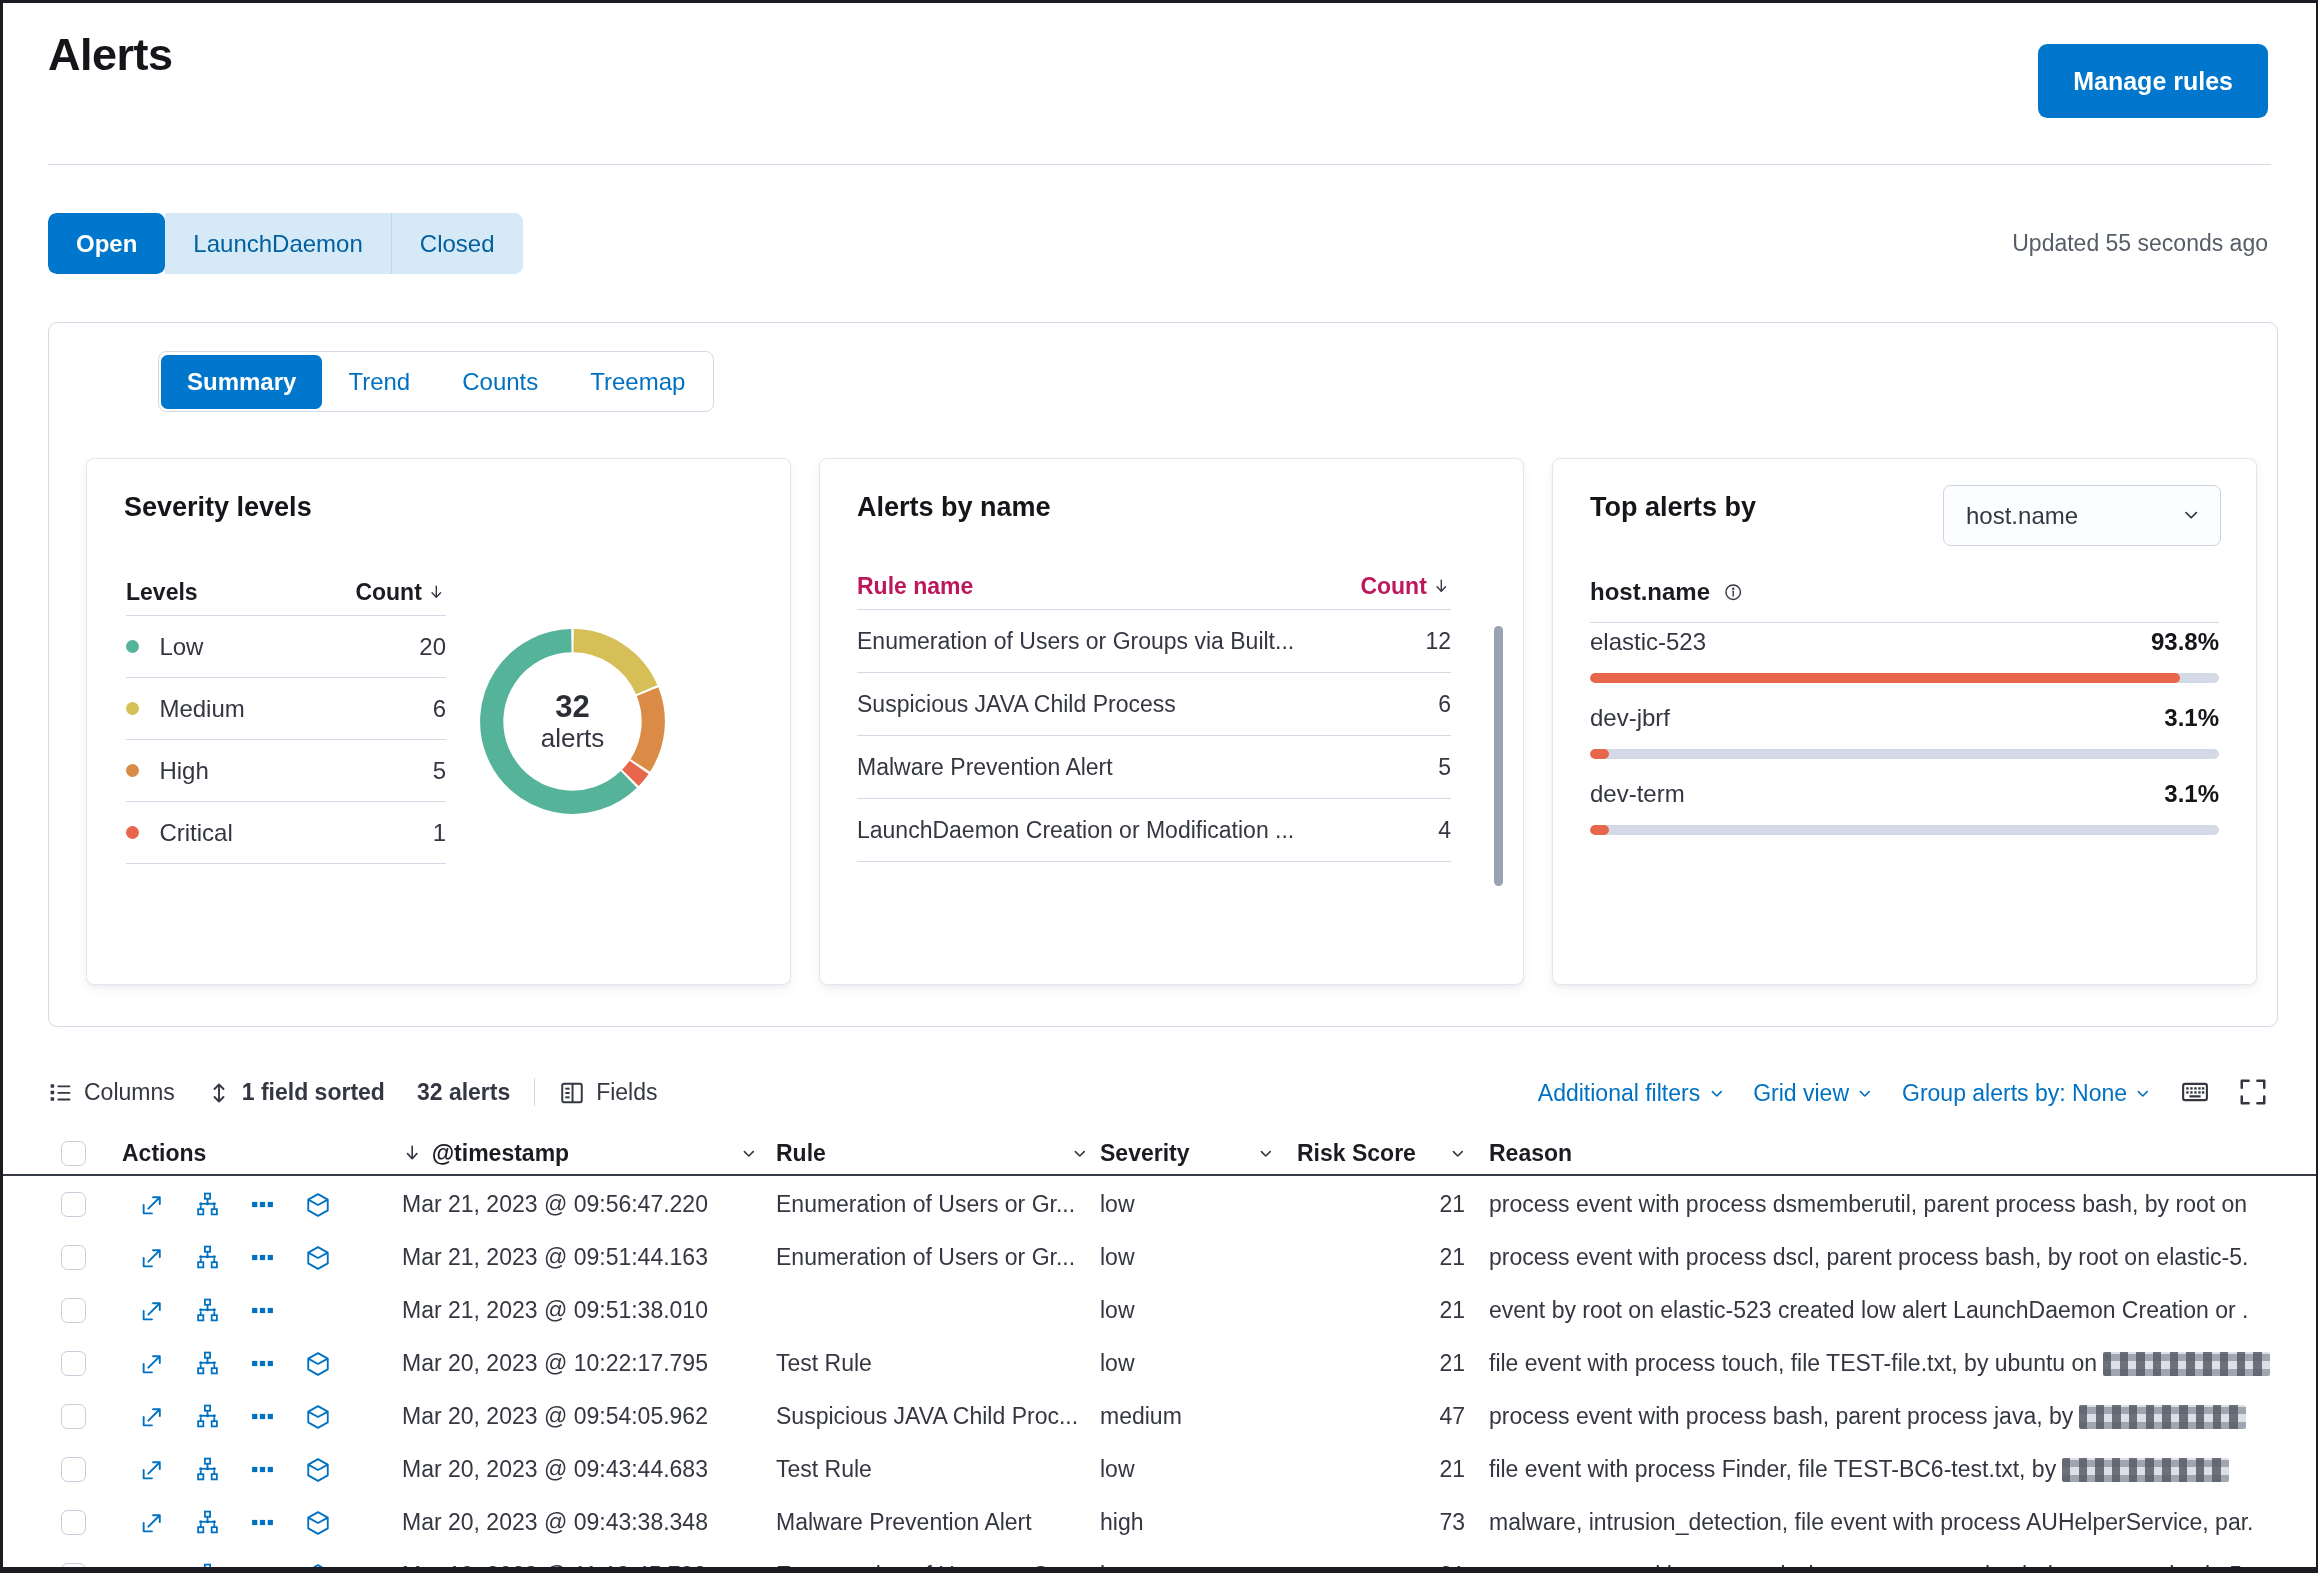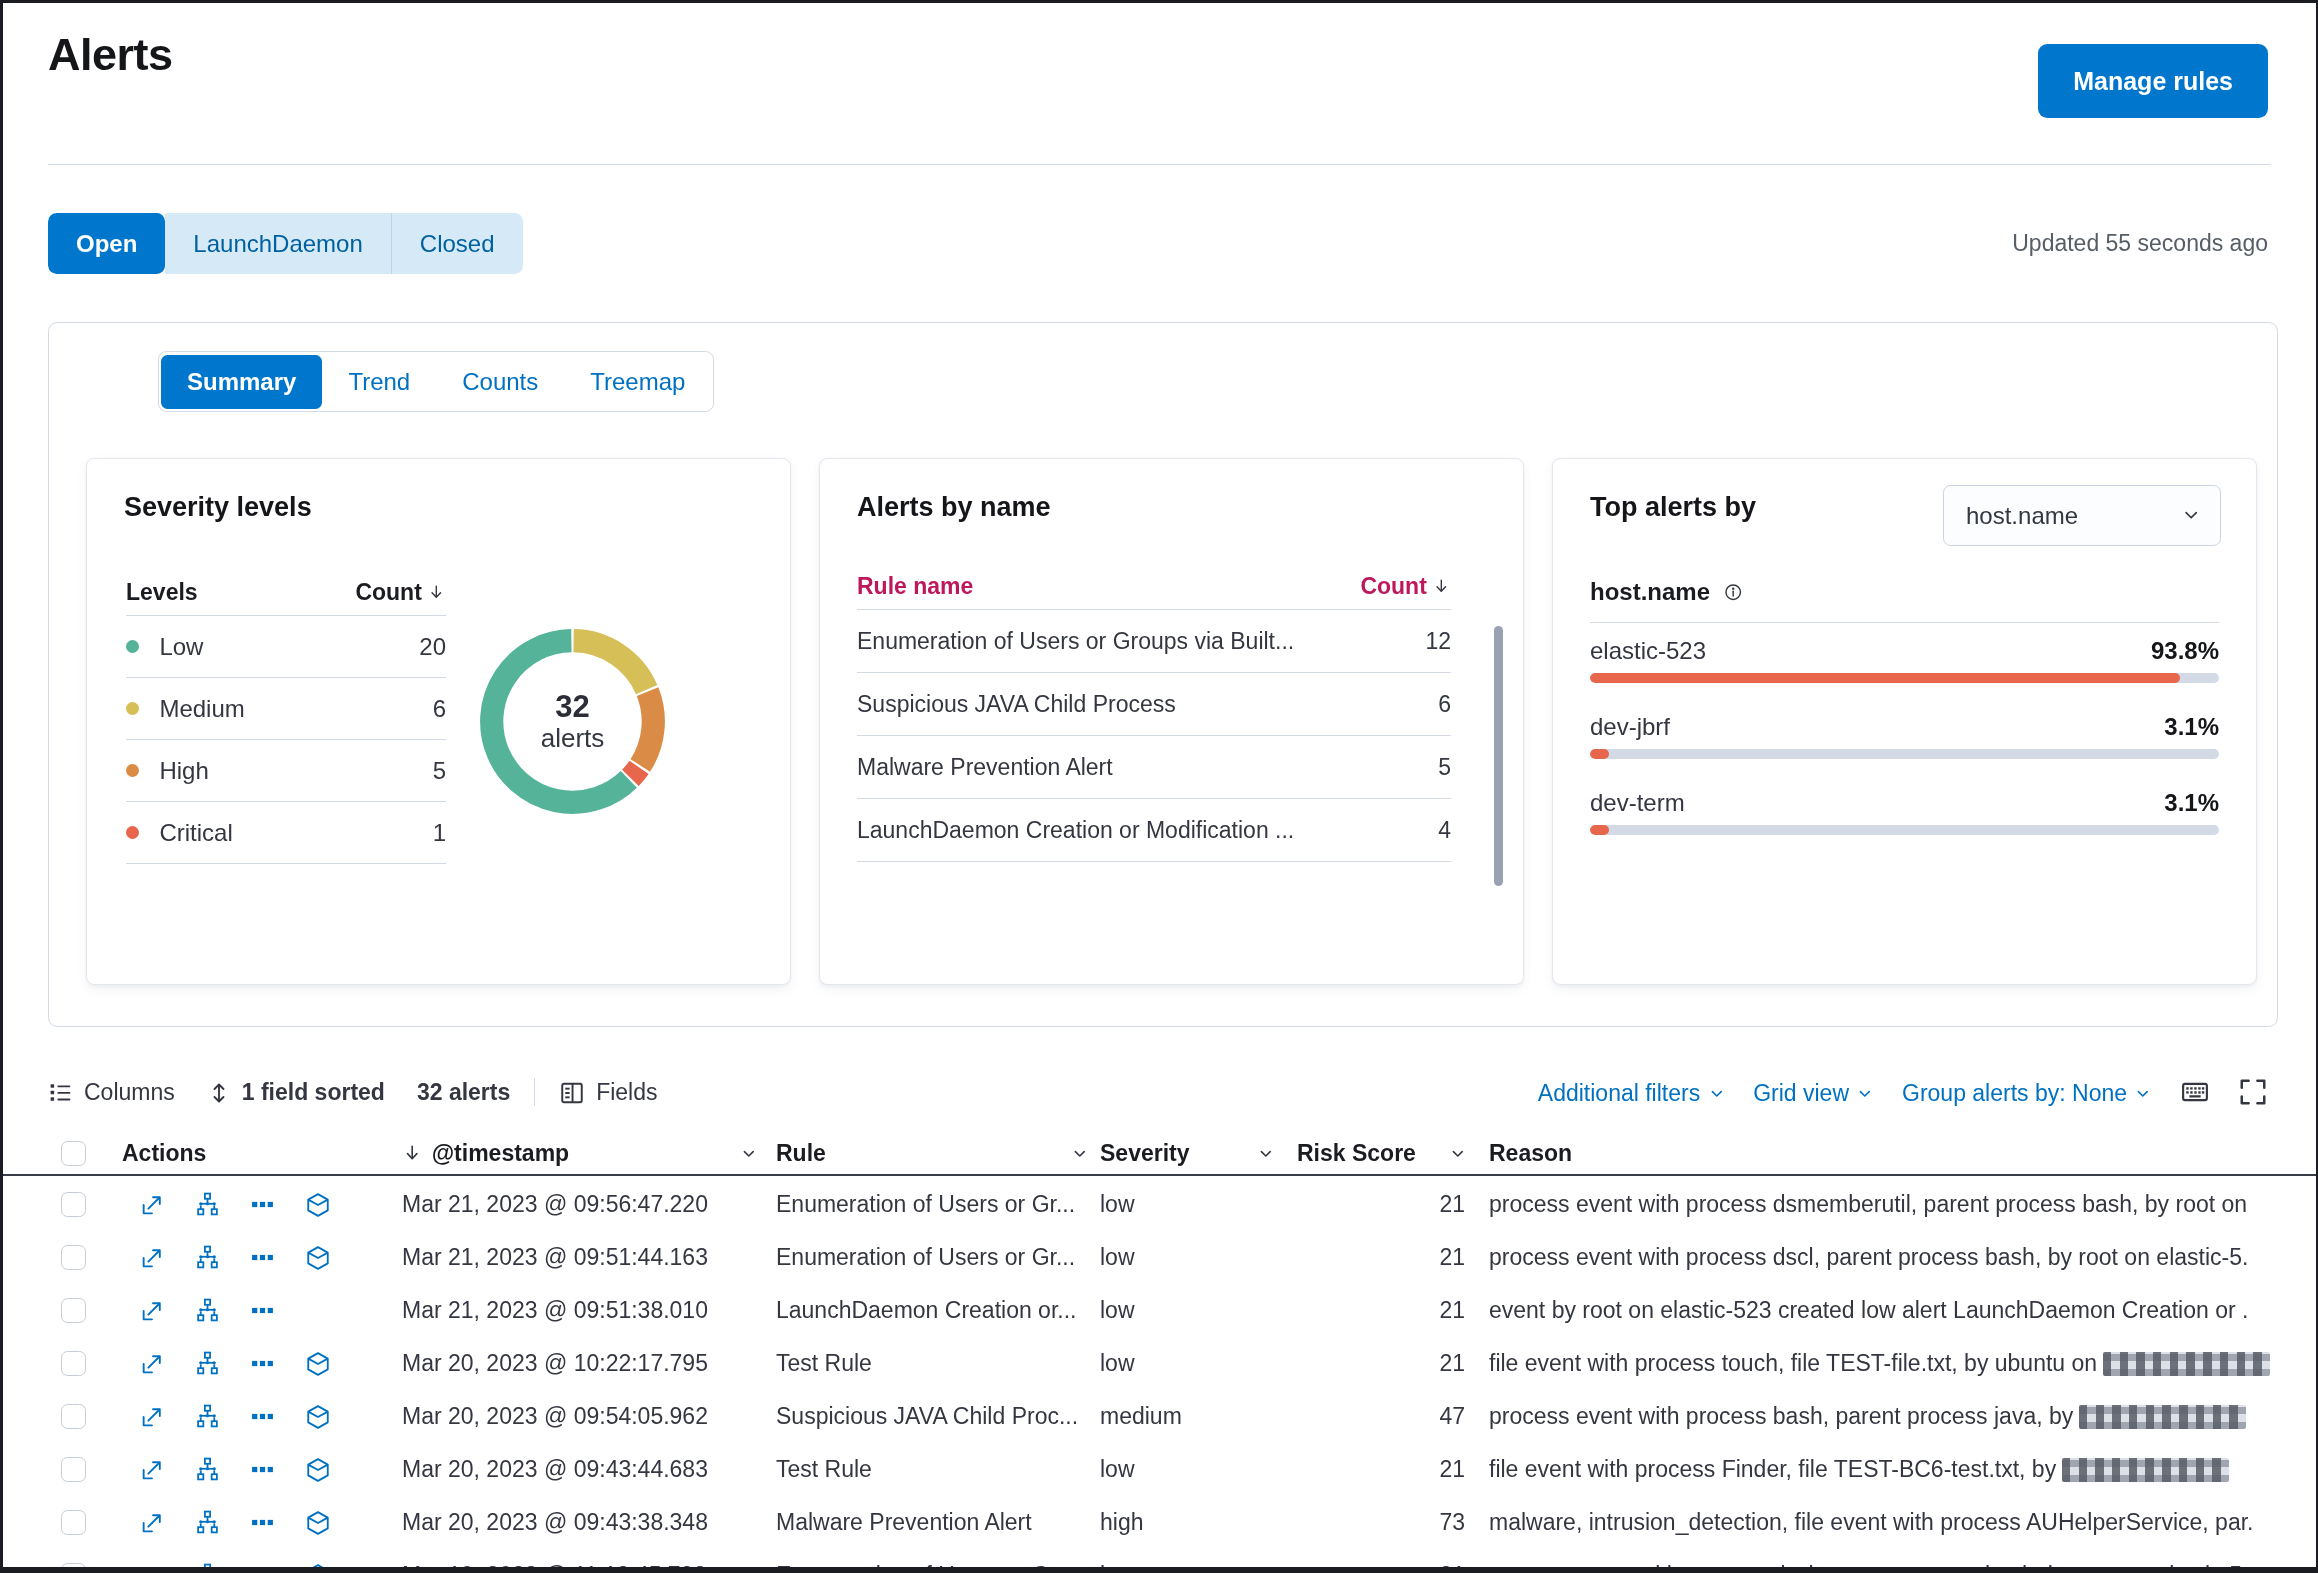--- a/index.html
+++ b/index.html
@@ -59,21 +59,21 @@
   .abn-row .name { white-space:nowrap; overflow:hidden; max-width:501px; }
   .abn-row .cnt { margin-left:auto; }
   .abn-scrollbar { position:absolute; right:20.4px; top:167px; width:8.3px; height:260px; border-radius:4.6px; background:#99a2b2; }
   
   .ta-select { position:absolute; left:390px; top:26px; width:278px; height:61px; border:0.9px solid #CBD3E0; border-radius:7.4px; background:#FBFDFE;
                display:flex; align-items:center; justify-content:space-between; padding:0 18.6px 0 22px; font-size:24px; color:#343741; cursor:pointer; }
   .ta-field { position:absolute; left:37px; top:119px; display:flex; align-items:center; gap:13px; font-size:24px; font-weight:700; color:#1a1c21; }
   .ta-divider { position:absolute; left:37px; right:37px; top:163px; height:0.9px; background:#D3DAE6; }
   .ta-rows { position:absolute; left:37px; right:37px; top:169px; }
   .top-row { height:76px; position:relative; }
-  .top-row .lbl { display:flex; justify-content:space-between; align-items:center; height:45px; font-size:24px; }
+  .top-row .lbl { display:flex; justify-content:space-between; align-items:flex-start; height:45px; font-size:24px; }
   .top-row .pct { font-weight:700; color:#14161a; }
   .bar-track { height:10.2px; border-radius:5.6px; background:#D3DAE6; overflow:hidden; }
   .bar-fill { height:100%; border-radius:5.6px; background:#E7664C; }
   
   .grid-toolbar { position:absolute; left:45px; right:48px; top:1063px; height:52px; display:flex; align-items:center; justify-content:space-between; }
   .gt-left, .gt-right { display:flex; align-items:flex-end; }
   .tool-btn { display:flex; align-items:center; gap:11px; background:none; border:none; font-family:inherit; font-size:23px; color:#343741; cursor:pointer; padding:0; }
   .tool-btn.bold { font-weight:700; }
   .gt-sep { width:0.9px; height:28px; background:#D3DAE6; margin:0 24px; }
   .gt-left .sp { width:32px; }
@@ -529,21 +529,20 @@
             </svg>
       </button>
       <button class="row-icon" style="visibility: hidden;">
         <svg class="ic" width="26" height="26" viewBox="0 0 24 24" fill="none" stroke="#0071C2" stroke-width="1.7" stroke-linejoin="round">
               <polygon points="12,2 21,7 21,17 12,22 3,17 3,7"></polygon>
               <polyline points="3,7 12,12 21,7"></polyline>
             </svg>
       </button>
     </div>
     <div class="gc c-ts">Mar 21, 2023 @ 09:51:38.010</div>
-    <div class="gc c-rule">LaunchDaemon Creation or...</div>
     <div class="gc c-sev">low</div>
     <div class="gc c-risk">21</div>
     <div class="gc c-reason">
           <span>event by root on elastic-523 created low alert LaunchDaemon Creation or .</span>
         </div>
   </div>
       <div class="grid-row">
     <div class="gc c-check">
           <span class="checkbox"></span>
         </div>

